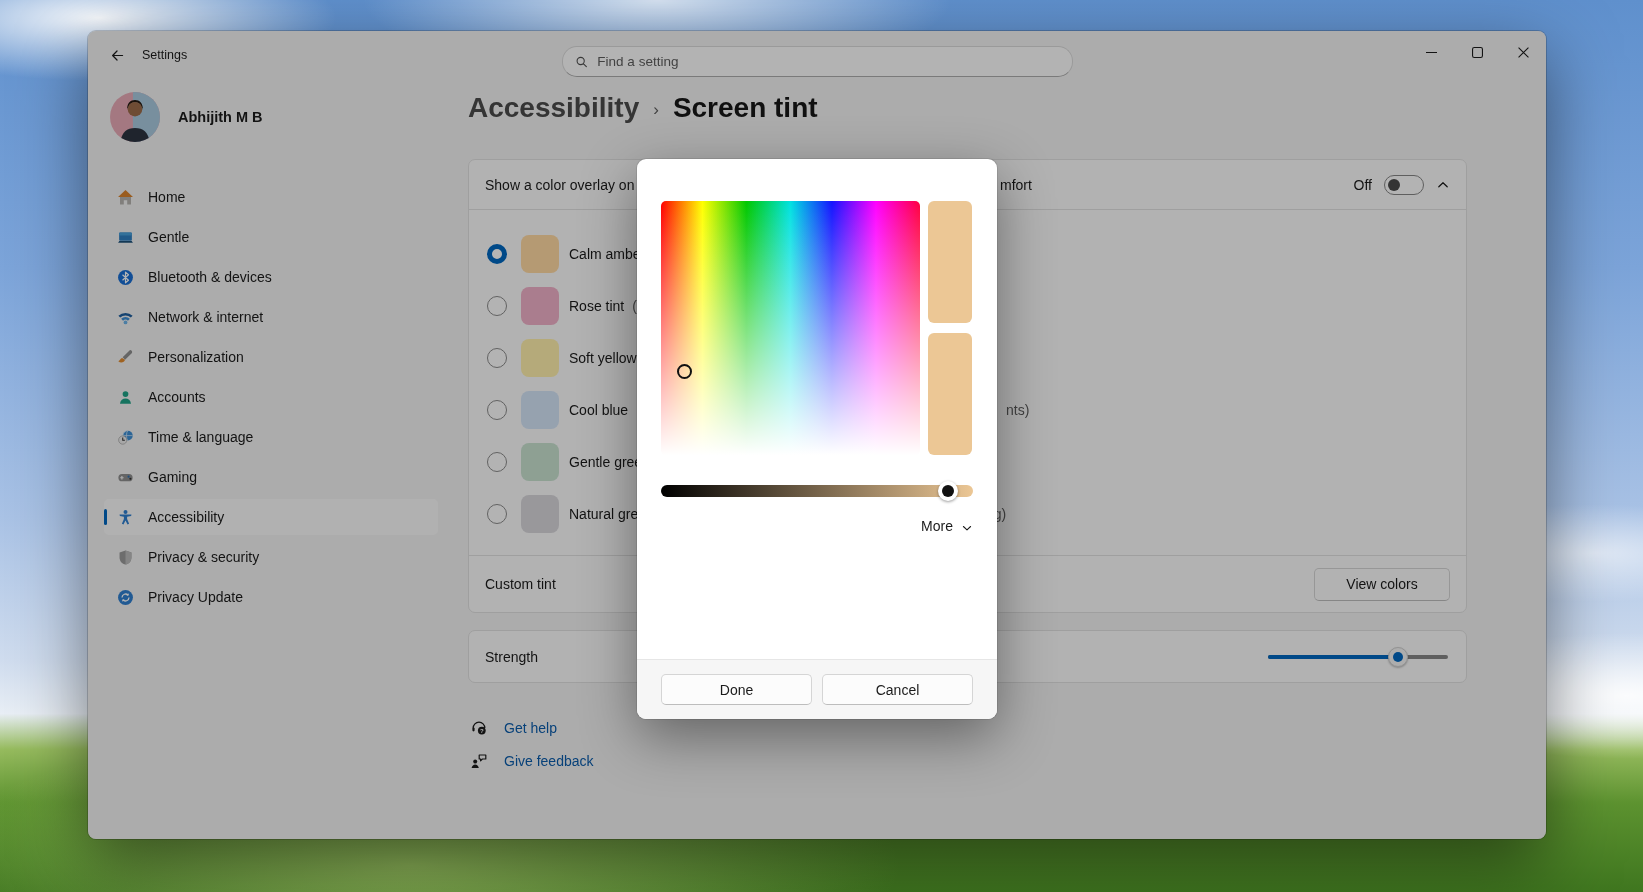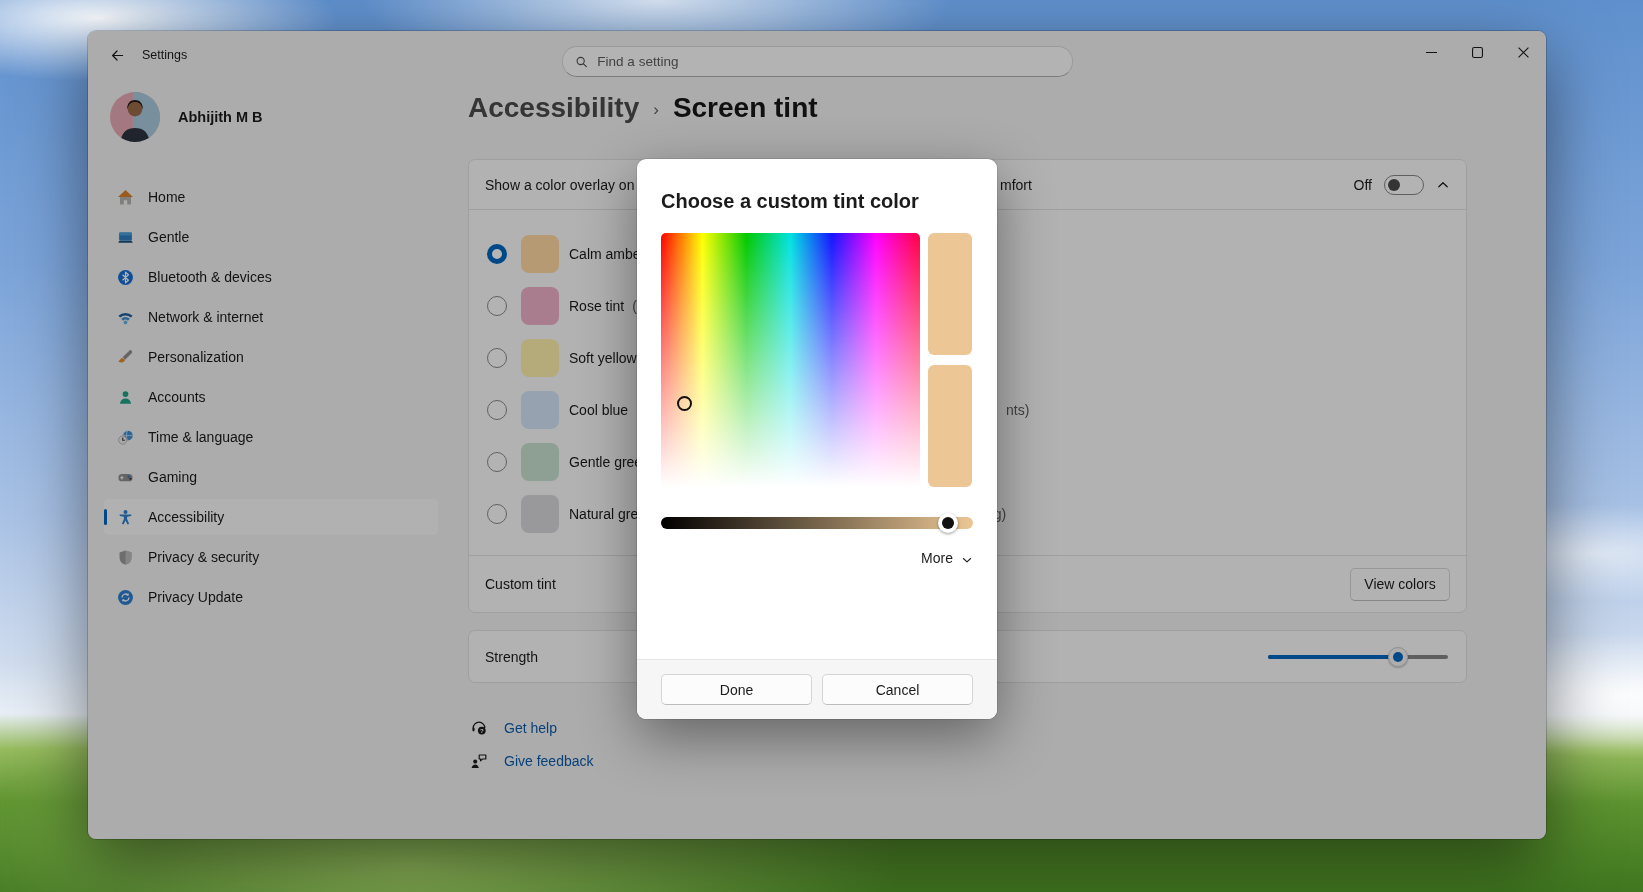--- a/index.html
+++ b/index.html
@@ -80,21 +80,21 @@
   .swatch { width:38px; height:38px; border-radius:8px; margin-left:14px; flex:0 0 auto; }
   .opt-label { margin-left:10px; white-space:nowrap; }
   .opt-frag-inline { margin-left:8px; color:#5d5d5d; }
   .opt-frag-abs { position:absolute; color:#5d5d5d; white-space:nowrap; }
 
   .row-card { border-top:1px solid #e0e0e0; height:57px; display:flex; align-items:center; padding:0 16px; justify-content:space-between; font-size:14px; }
   .btn {
     background:#fbfbfb; border:1px solid #d5d5d5; border-bottom-color:#bdbdbd;
     border-radius:5px; font-size:14px; font-family:inherit; color:#1b1b1b;
   }
-  .view-colors { width:100px; height:33px; }
+  .view-colors { width:136px; height:33px; }
 
   .strength-card { position:absolute; top:551px; left:0; width:100%; height:53px; border:1px solid #e0e0e0; border-radius:7px; background:#fbfbfb; display:flex; align-items:center; justify-content:space-between; padding:0 16px; font-size:14px; }
   .slider { position:relative; width:180px; height:20px; margin-right:2px; }
   .slider .track { position:absolute; left:0; right:0; top:8px; height:4px; border-radius:2px; background:#868686; }
   .slider .fill { position:absolute; left:0; top:8px; height:4px; border-radius:2px; background:var(--accent); }
   .slider .thumb { position:absolute; top:0; width:20px; height:20px; border-radius:50%; background:#f4f4f4; border:1px solid #cfcfcf; box-shadow:0 1px 2px rgba(0,0,0,.25); }
   .slider .thumb::after { content:""; position:absolute; left:4px; top:4px; width:10px; height:10px; border-radius:50%; background:var(--accent); }
 
   .links { position:absolute; top:636px; left:2px; }
   .link-row { display:flex; align-items:center; gap:16px; height:26px; margin-bottom:7px; }
@@ -416,21 +416,20 @@
           </span>
           <a href="#" class="link-text">Give feedback</a>
         </div>
       </div>
     </div>
 
     <div class="smoke"></div>
 
     <div class="dialog">
       <div class="dlg-inner">
-        <div class="dlg-title">Choose a custom tint color</div>
         <div class="picker">
           <div class="sat-square">
             <div class="sat-cursor" id="sat-cursor" style="left: calc(9% - 7px); top: calc(67% - 7px);"></div>
           </div>
           <div class="val-bar">
             <div class="val-seg" id="val-seg-top" style="top: 0px; height: calc(50% - 5px);"></div>
             <div class="val-seg" id="val-seg-bottom" style="top: calc(50% + 5px); bottom: 0px;"></div>
             <div class="val-notch" id="val-notch" style="top: calc(50% - 5px);"></div>
           </div>
         </div>

